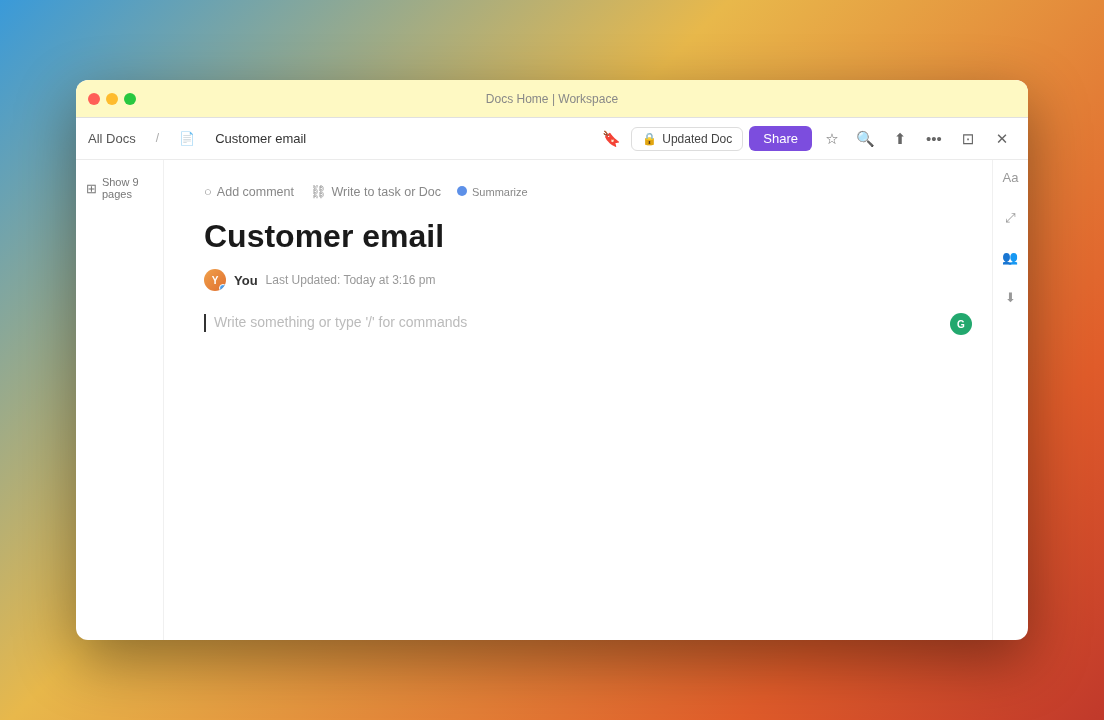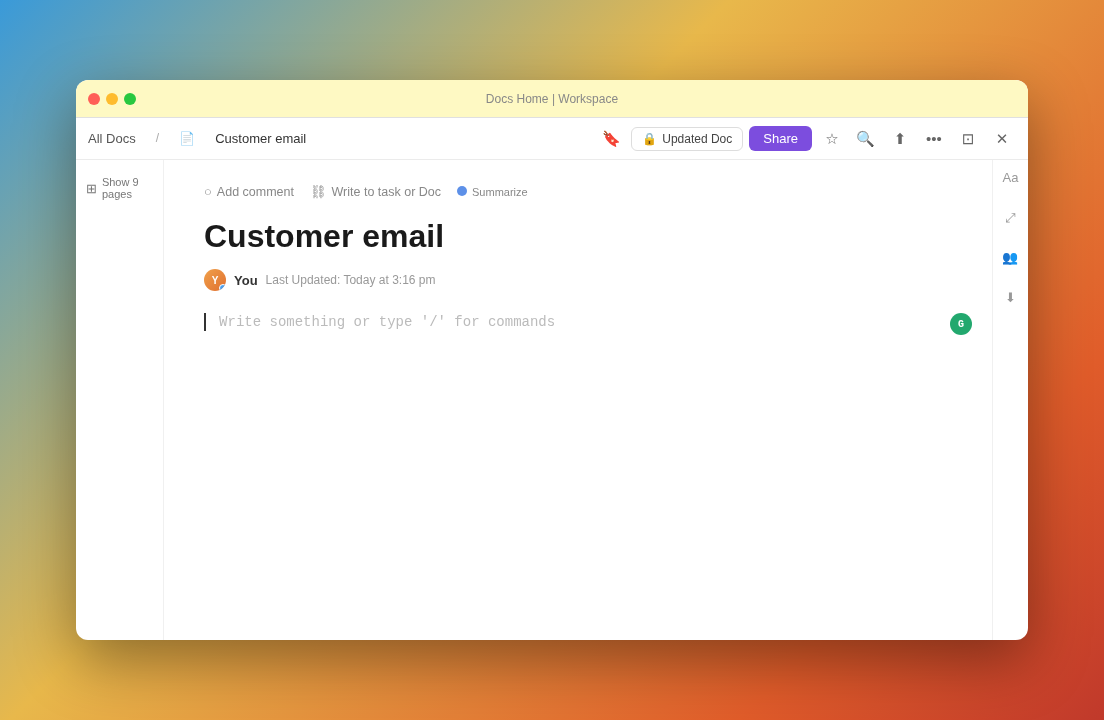--- a/index.html
+++ b/index.html
@@ -283,21 +283,20 @@
 
     .last-updated {
       font-size: 12px;
       color: #999;
     }
 
     
     .content-area {
       position: relative;
       min-height: 60px;
-      font-family: Liberation Mono, monospace;
     }
 
     .content-placeholder {
       font-size: 14px;
       color: #bbb;
       cursor: text;
     }
 
     .content-cursor {
       width: 1.5px;

